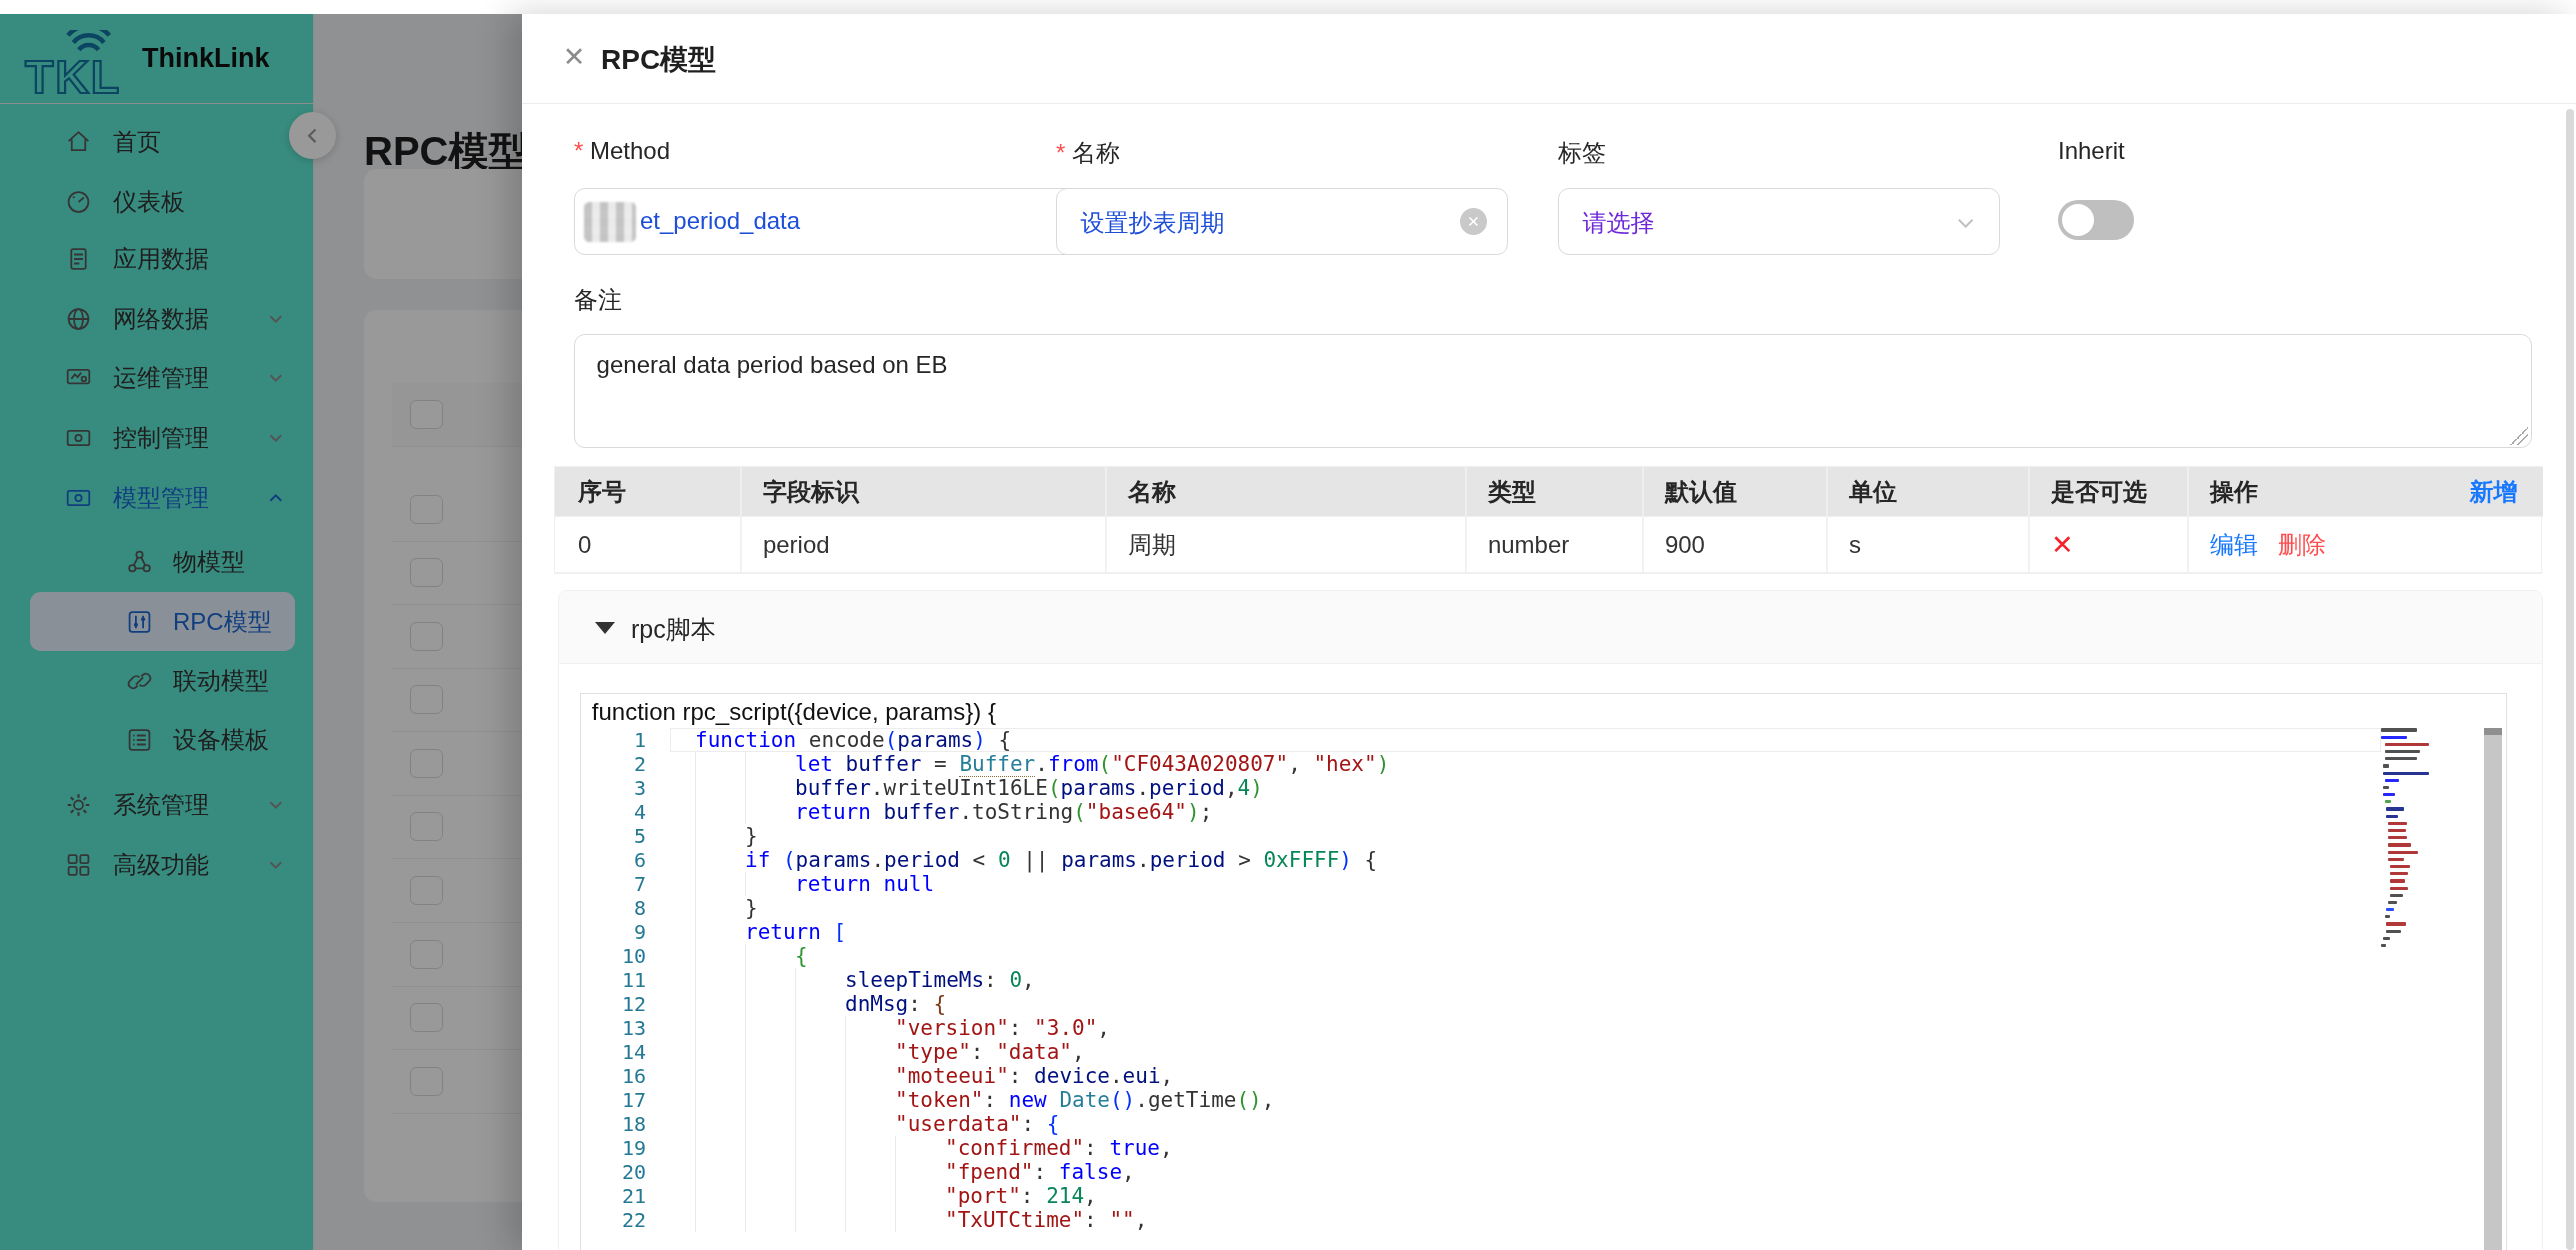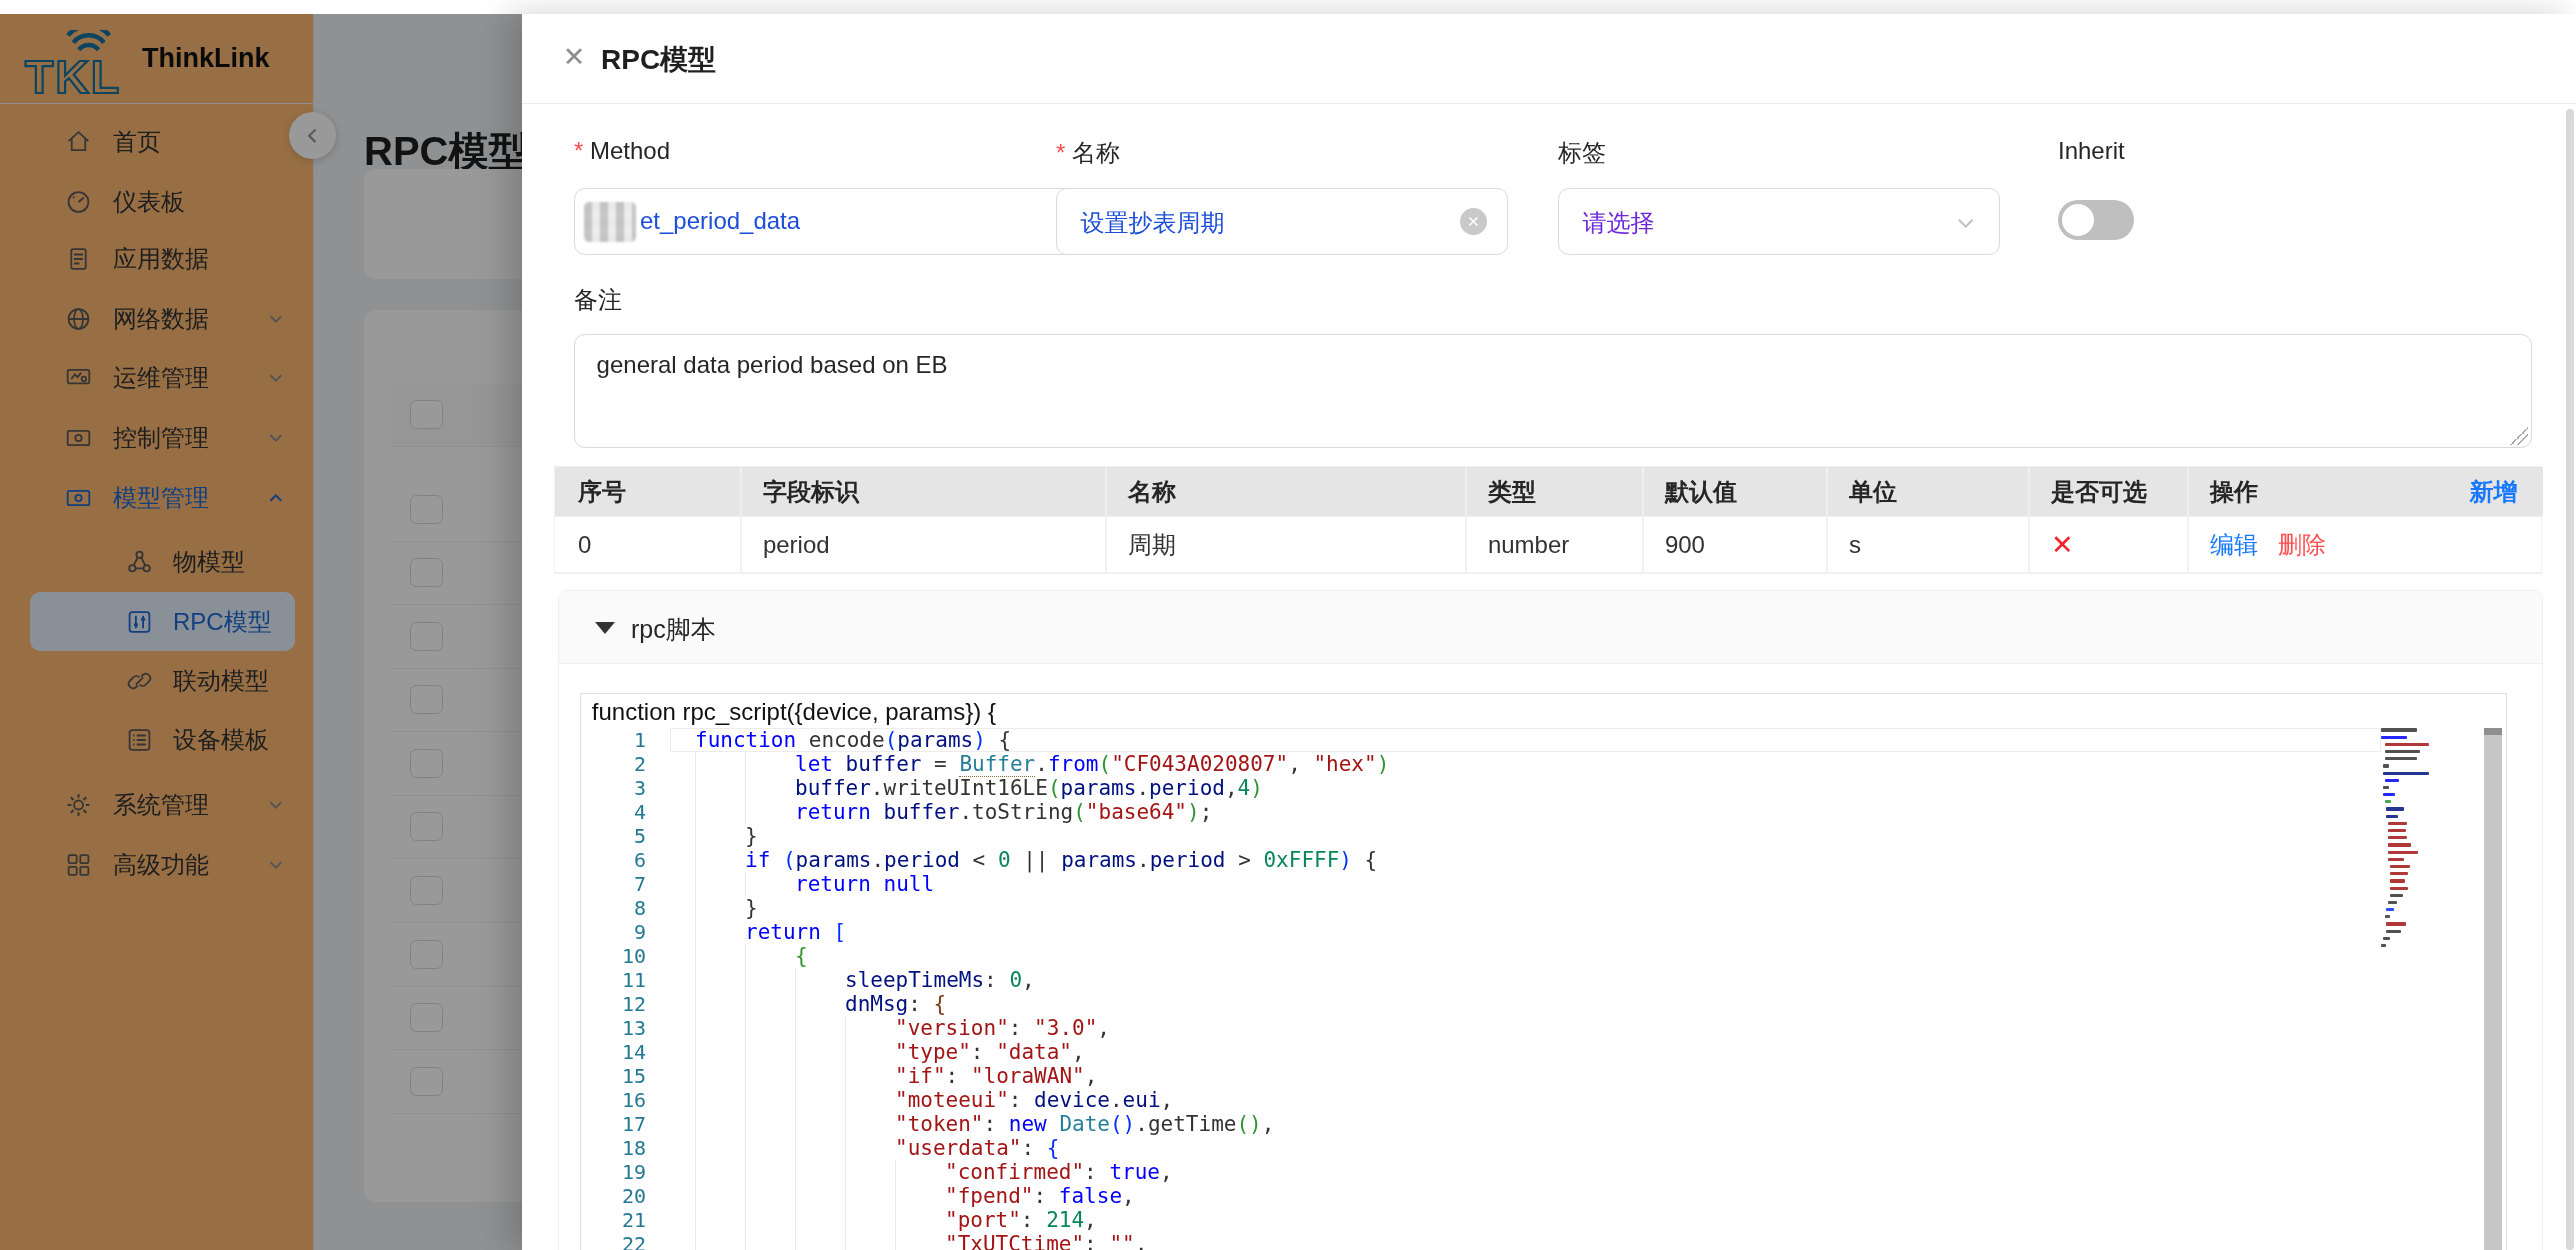--- a/index.html
+++ b/index.html
@@ -4,21 +4,21 @@
 <style>
   html,body{margin:0;padding:0;background:#fff;}
   #screen{position:relative;width:2576px;height:1250px;overflow:hidden;
     font-family:"Liberation Sans","DejaVu Sans",sans-serif;color:#262626;background:#fff;}
   .abs{position:absolute;}
 
   
   #topstrip{left:0;top:0;width:2576px;height:13.5px;background:#fff;border-bottom:0.9px solid #e3e3e3;}
 
   
-  #sidebar{left:0;top:14.4px;width:313px;height:1236px;background:#fdba74;border-right:0.9px solid #ececec;}
+  #sidebar{left:0;top:14.4px;width:313px;height:1236px;background:#5eead4;border-right:0.9px solid #ececec;}
   #logo-row{position:absolute;left:0;top:0;width:313px;height:89px;border-bottom:0.9px solid #ececec;}
   #brand{position:absolute;left:142px;top:29px;font-size:27px;font-weight:bold;color:#111;}
   .menu-item{position:absolute;left:0;width:313px;height:59px;}
   .menu-item .mi-ico{position:absolute;left:65px;top:50%;transform:translateY(-50%);width:27px;height:27px;color:#595959;}
   .menu-item .mi-label{position:absolute;left:113px;top:50%;transform:translateY(-50%);font-size:24px;color:#333;}
   .menu-item .mi-chev{position:absolute;left:265px;top:50%;transform:translateY(-50%);width:21.6px;height:21.6px;color:#8c8c8c;}
   .menu-item.sub .mi-ico{left:126px;}
   .menu-item.sub .mi-label{left:173px;}
   .menu-item.active-parent .mi-label,.menu-item.active-parent .mi-ico,.menu-item.active-parent .mi-chev{color:#1c68d4;}
   .menu-item.selected{left:30px;width:265px;background:#e7f1fc;border-radius:10.8px;}
@@ -457,21 +457,20 @@
             <div class="cl"><span class="ln">5</span><span class="ig"></span><span class="c-d">}</span></div>
             <div class="cl"><span class="ln">6</span><span class="ig"></span><span class="c-k">if </span><span class="c-b1">(</span><span class="c-v">params</span><span class="c-d">.</span><span class="c-v">period</span><span class="c-d"> &lt; </span><span class="c-n">0</span><span class="c-d"> || </span><span class="c-v">params</span><span class="c-d">.</span><span class="c-v">period</span><span class="c-d"> &gt; </span><span class="c-n">0xFFFF</span><span class="c-b1">)</span><span class="c-d"> {</span></div>
             <div class="cl"><span class="ln">7</span><span class="ig"></span><span class="ig"></span><span class="c-k">return </span><span class="c-k">null</span></div>
             <div class="cl"><span class="ln">8</span><span class="ig"></span><span class="c-d">}</span></div>
             <div class="cl"><span class="ln">9</span><span class="ig"></span><span class="c-k">return </span><span class="c-b1">[</span></div>
             <div class="cl"><span class="ln">10</span><span class="ig"></span><span class="ig"></span><span class="c-b2">{</span></div>
             <div class="cl"><span class="ln">11</span><span class="ig"></span><span class="ig"></span><span class="ig"></span><span class="c-v">sleepTimeMs</span><span class="c-d">: </span><span class="c-n">0</span><span class="c-d">,</span></div>
             <div class="cl"><span class="ln">12</span><span class="ig"></span><span class="ig"></span><span class="ig"></span><span class="c-v">dnMsg</span><span class="c-d">: </span><span class="c-b3">{</span></div>
             <div class="cl"><span class="ln">13</span><span class="ig"></span><span class="ig"></span><span class="ig"></span><span class="ig"></span><span class="c-s">"version"</span><span class="c-d">: </span><span class="c-s">"3.0"</span><span class="c-d">,</span></div>
             <div class="cl"><span class="ln">14</span><span class="ig"></span><span class="ig"></span><span class="ig"></span><span class="ig"></span><span class="c-s">"type"</span><span class="c-d">: </span><span class="c-s">"data"</span><span class="c-d">,</span></div>
-            <div class="cl"><span class="ln">15</span><span class="ig"></span><span class="ig"></span><span class="ig"></span><span class="ig"></span><span class="c-s">"if"</span><span class="c-d">: </span><span class="c-s">"loraWAN"</span><span class="c-d">,</span></div>
             <div class="cl"><span class="ln">16</span><span class="ig"></span><span class="ig"></span><span class="ig"></span><span class="ig"></span><span class="c-s">"moteeui"</span><span class="c-d">: </span><span class="c-v">device</span><span class="c-d">.</span><span class="c-v">eui</span><span class="c-d">,</span></div>
             <div class="cl"><span class="ln">17</span><span class="ig"></span><span class="ig"></span><span class="ig"></span><span class="ig"></span><span class="c-s">"token"</span><span class="c-d">: </span><span class="c-k">new </span><span class="c-t">Date</span><span class="c-b1">()</span><span class="c-d">.</span><span class="c-d">getTime</span><span class="c-b2">()</span><span class="c-d">,</span></div>
             <div class="cl"><span class="ln">18</span><span class="ig"></span><span class="ig"></span><span class="ig"></span><span class="ig"></span><span class="c-s">"userdata"</span><span class="c-d">: </span><span class="c-b1">{</span></div>
             <div class="cl"><span class="ln">19</span><span class="ig"></span><span class="ig"></span><span class="ig"></span><span class="ig"></span><span class="ig"></span><span class="c-s">"confirmed"</span><span class="c-d">: </span><span class="c-k">true</span><span class="c-d">,</span></div>
             <div class="cl"><span class="ln">20</span><span class="ig"></span><span class="ig"></span><span class="ig"></span><span class="ig"></span><span class="ig"></span><span class="c-s">"fpend"</span><span class="c-d">: </span><span class="c-k">false</span><span class="c-d">,</span></div>
             <div class="cl"><span class="ln">21</span><span class="ig"></span><span class="ig"></span><span class="ig"></span><span class="ig"></span><span class="ig"></span><span class="c-s">"port"</span><span class="c-d">: </span><span class="c-n">214</span><span class="c-d">,</span></div>
             <div class="cl"><span class="ln">22</span><span class="ig"></span><span class="ig"></span><span class="ig"></span><span class="ig"></span><span class="ig"></span><span class="c-s">"TxUTCtime"</span><span class="c-d">: </span><span class="c-s">""</span><span class="c-d">,</span></div>
           </div>
         <div id="minimap">
             <div class="mm-row">

